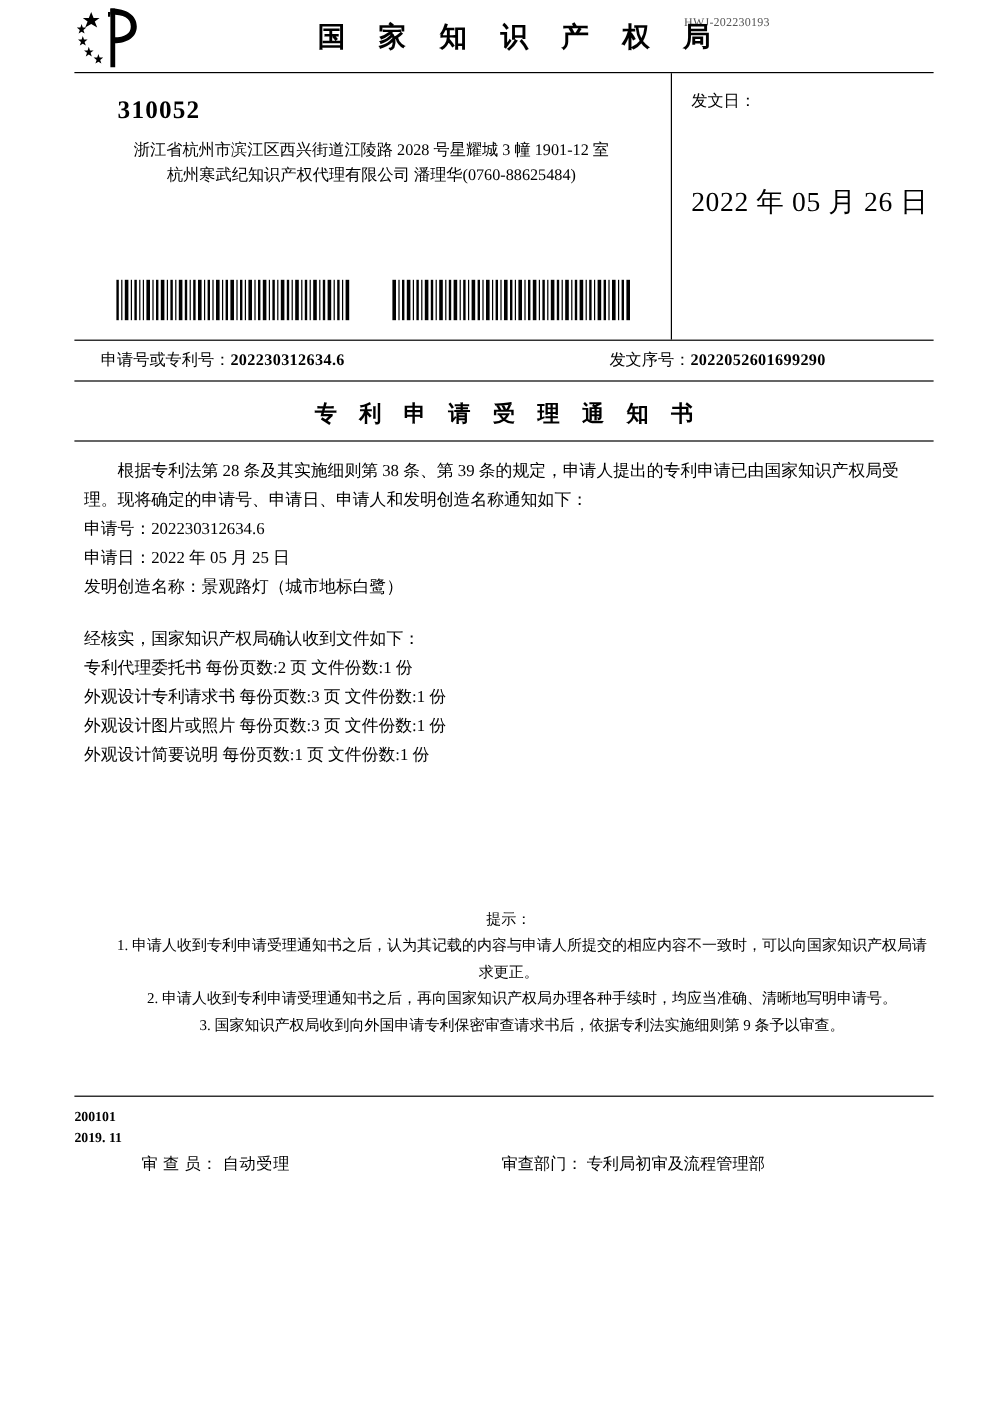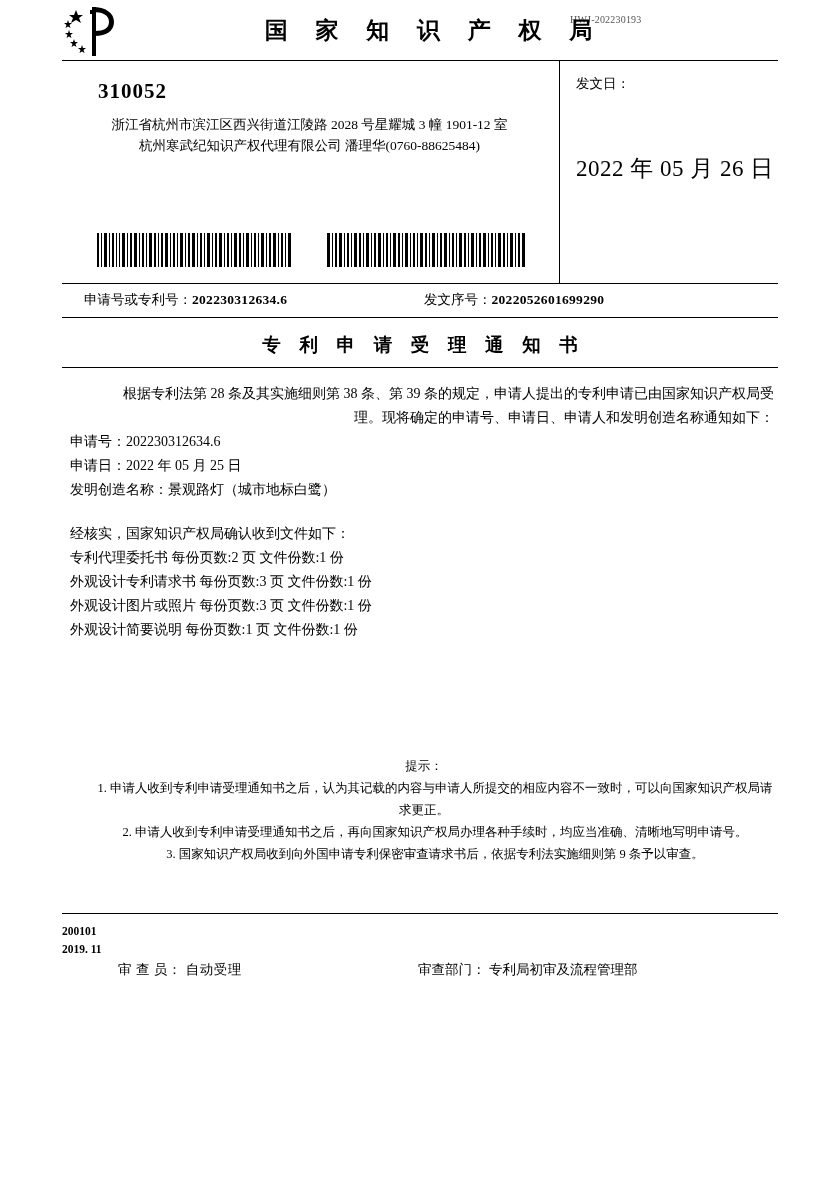--- a/index.html
+++ b/index.html
@@ -118,41 +118,41 @@
   }
 
   
   .num-row {
     display: flex;
     border-bottom: 1.2px solid #000;
     padding: 7px 6px 8px 22px;
     font-size: 13.5px;
   }
   .num-row .cell-a { width: 340px; }
-  .num-row .cell-b { flex: 1; }
+  .num-row .cell-b { flex: 1; text-align: center; }
   .num-row b { font-weight: bold; letter-spacing: 0.3px; }
 
   
   .doc-title {
     text-align: center;
     font-size: 18.5px;
     font-weight: bold;
     letter-spacing: 7px;
     padding: 14px 0 10px 7px;
     border-bottom: 1.4px solid #000;
     margin-bottom: 14px;
   }
 
   
   .body-text {
     font-size: 14px;
     line-height: 24px;
     padding: 0 4px 0 8px;
   }
-  .p-indent { text-indent: 28px; text-align: right; }
+  .p-indent { text-indent: 28px; }
   .blank-gap { height: 20px; }
 
   
   .notes {
     margin-top: 113px;
     font-size: 12.5px;
     line-height: 22px;
     padding-left: 8px;
     text-align: center;
   }

